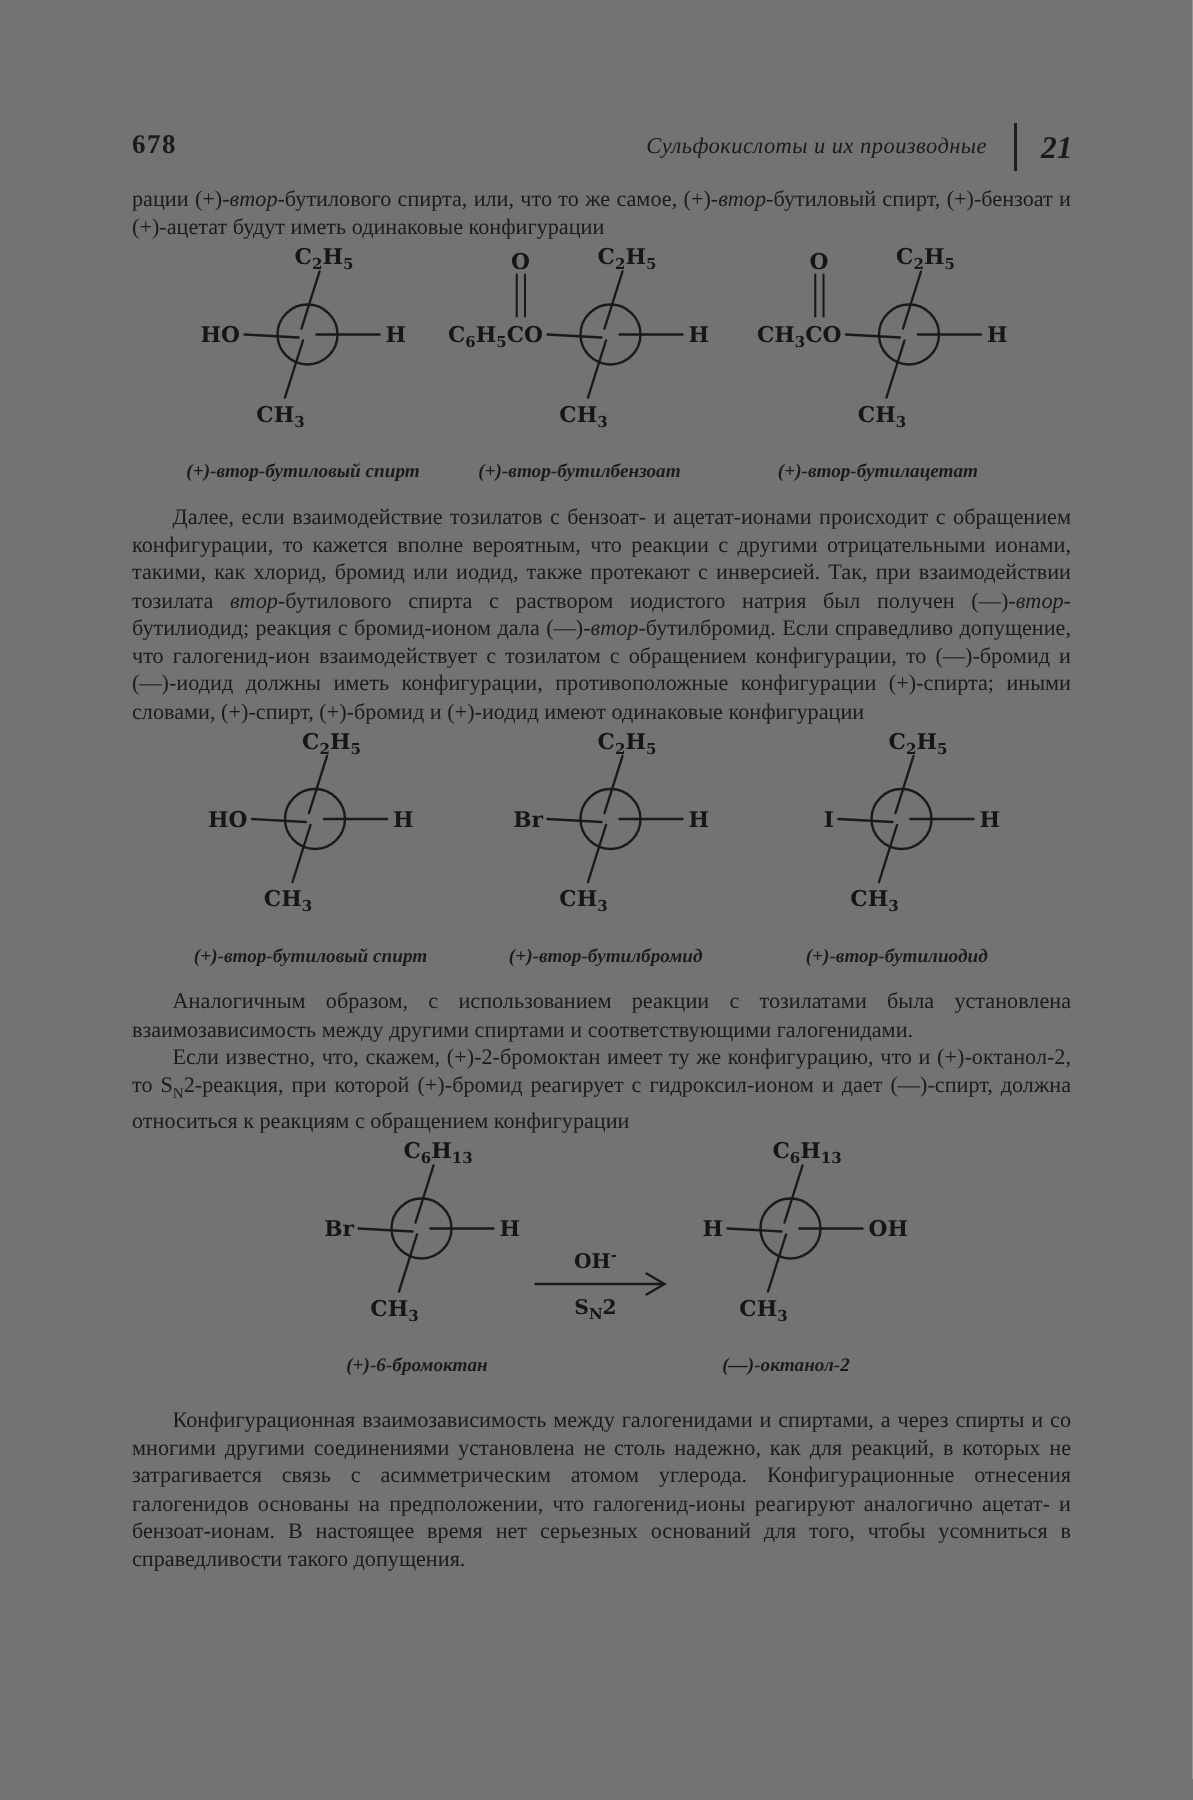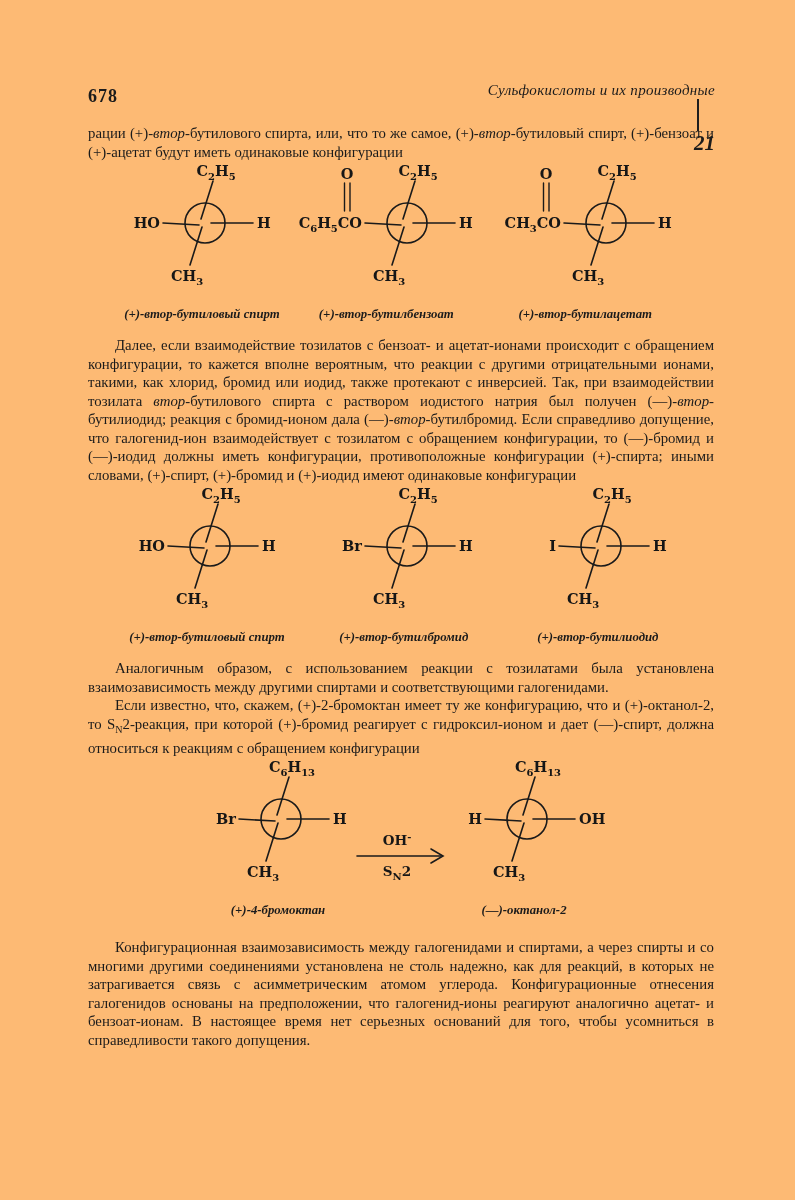--- a/index.html
+++ b/index.html
@@ -1,21 +1,21 @@
 <!DOCTYPE html>
 <html><head>
 <meta charset="utf-8">
 <style>
   html,body{margin:0;padding:0;}
-  .page{position:relative;width:795px;height:1200px;background:#fdba74;overflow:hidden;
+  .page{position:relative;width:795px;height:1200px;background:#737373;overflow:hidden;
         font-family:"Liberation Serif", serif;color:#1b1b1b;}
   .header{position:absolute;top:86px;left:88px;right:80px;display:flex;
           justify-content:space-between;align-items:flex-start;}
   .page-num{font-size:18px;font-weight:bold;letter-spacing:1px;}
-  .running{display:flex;align-items:flex-end;margin-top:-4px;flex-direction:column;}
+  .running{display:flex;align-items:center;margin-top:-4px;}
   .running-title{font-style:italic;font-size:15px;letter-spacing:0.3px;}
   .vbar{display:inline-block;width:2px;height:32px;background:#1e1e1e;margin:0 16px 0 18px;}
   .chapter{font-style:italic;font-size:21px;font-weight:bold;}
   .content{position:absolute;top:124px;left:88px;width:626px;}
   p.para{margin:0;font-size:14.8px;line-height:18.5px;text-align:justify;}
   p.ind{text-indent:27px;}
   .it{font-style:italic;}
   .sub{vertical-align:sub;font-size:0.68em;}
   .sp-a{margin-bottom:13px;} .sp-b{margin-bottom:12px;}
   .figrow{display:flex;justify-content:center;align-items:center;}
@@ -154,21 +154,21 @@
             <line x1="86" y1="20" x2="74" y2="58" stroke="#1a1a1a" stroke-width="1.6" stroke-linecap="round"></line>
             <line x1="36" y1="62" x2="72" y2="64" stroke="#1a1a1a" stroke-width="1.6" stroke-linecap="round"></line>
             <line x1="84" y1="62" x2="126" y2="62" stroke="#1a1a1a" stroke-width="1.6" stroke-linecap="round"></line>
             <line x1="75" y1="66" x2="63" y2="104" stroke="#1a1a1a" stroke-width="1.6" stroke-linecap="round"></line>
             <circle cx="78" cy="62" r="20" fill="none" stroke="#1a1a1a" stroke-width="1.6" stroke-linecap="round"></circle>
             <text x="89" y="15" text-anchor="middle" font-size="14.5"><tspan dy="0">C</tspan><tspan font-size="10" dy="3.6">6</tspan><tspan dy="-3.6">H</tspan><tspan font-size="10" dy="3.6">13</tspan></text>
             <text x="33" y="67" text-anchor="end" font-size="14.5"><tspan dy="0">Br</tspan></text>
             <text x="130" y="67" text-anchor="start" font-size="14.5"><tspan dy="0">H</tspan></text>
             <text x="60" y="120" text-anchor="middle" font-size="14.5"><tspan dy="0">CH</tspan><tspan font-size="10" dy="3.6">3</tspan></text>
           </svg>
-        <div class="caption">(+)-4-бромоктан</div>
+        <div class="caption">(+)-6-бромоктан</div>
       </div>
       <div class="arrowcol">
         <svg viewBox="0 0 96 56" width="96" height="56">
             <line x1="4" y1="28" x2="88" y2="28" stroke="#1a1a1a" stroke-width="1.6" stroke-linecap="round"></line>
             <polyline points="78,21 90,28 78,35" fill="none" stroke="#1a1a1a" stroke-width="1.6" stroke-linecap="round"></polyline>
             <text x="44" y="17" text-anchor="middle" font-size="13.5"><tspan dy="0">OH</tspan><tspan font-size="10" dy="-5">-</tspan></text>
             <text x="44" y="48" text-anchor="middle" font-size="13.5"><tspan dy="0">S</tspan><tspan font-size="10" dy="3.6">N</tspan><tspan dy="-3.6">2</tspan></text>
           </svg>
       </div>
       <div class="molcol">

